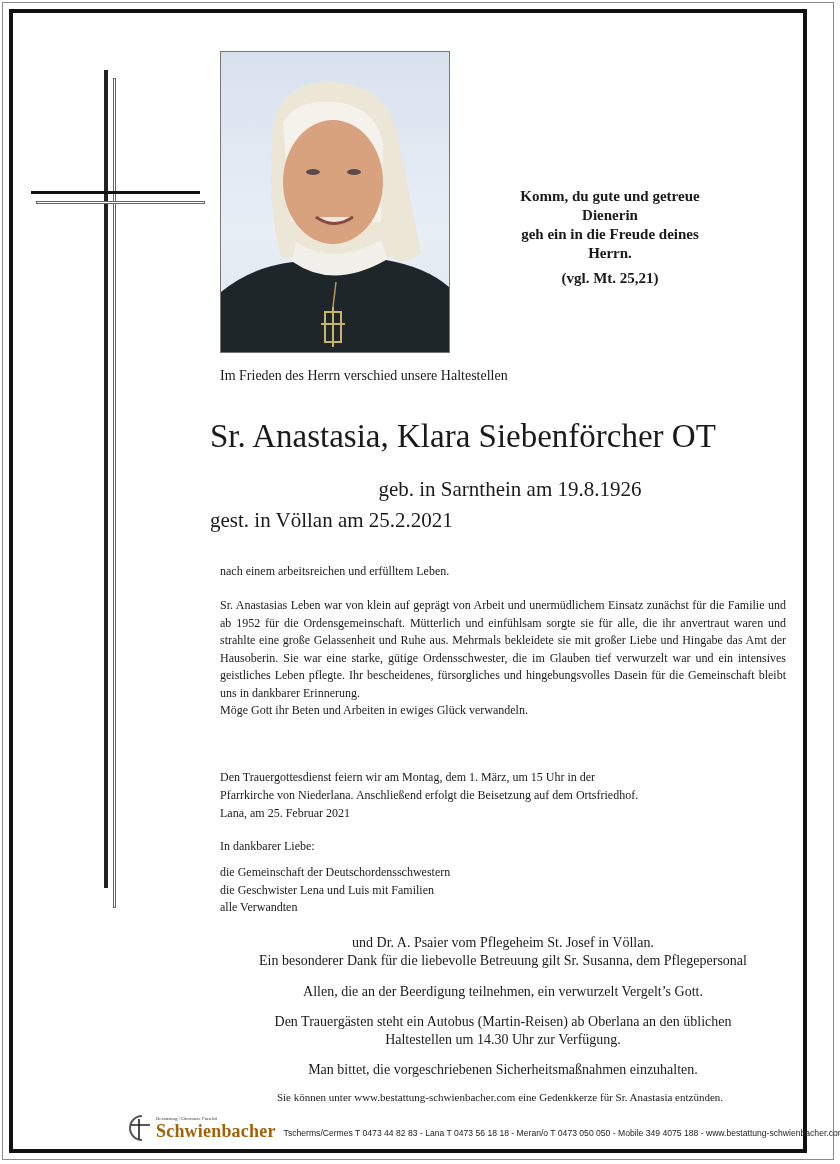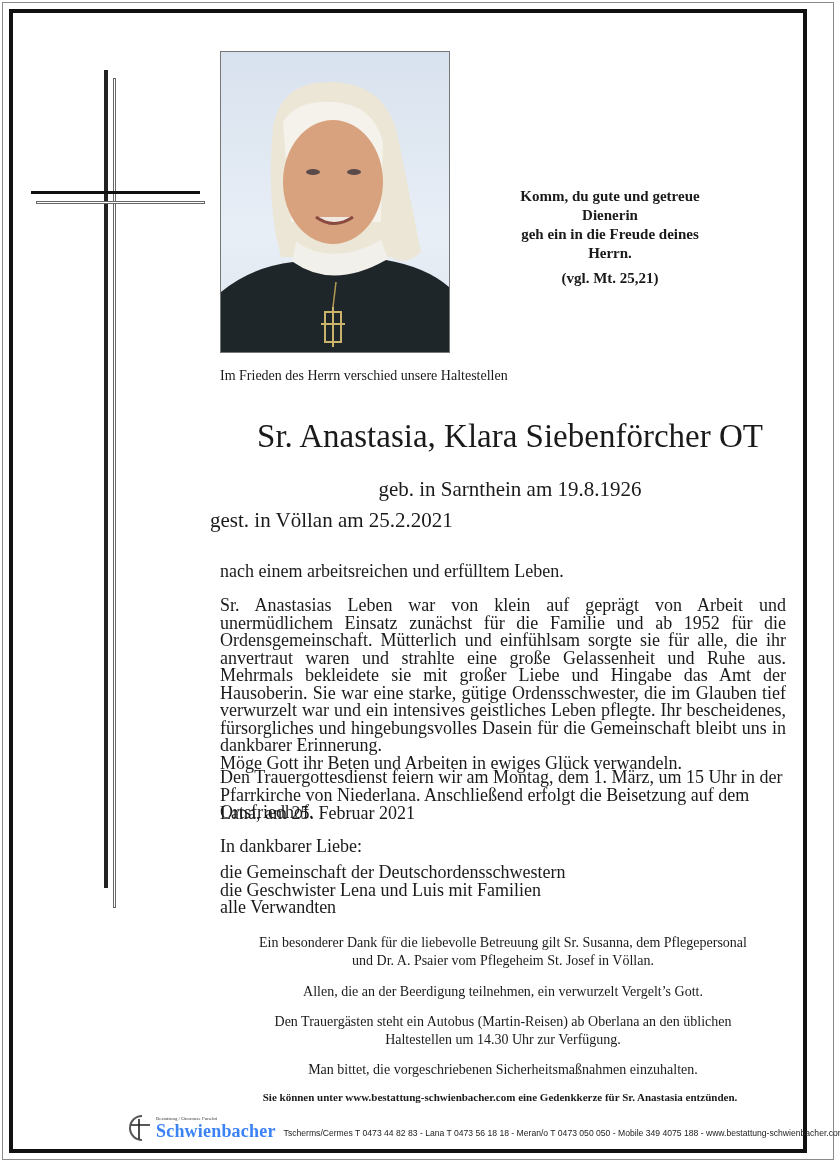--- a/index.html
+++ b/index.html
@@ -11,43 +11,43 @@
   .cross-h-dark { position: absolute; left: 31px; top: 191px; width: 169px; height: 3px; background: #111; }
   .cross-h-line { position: absolute; left: 36px; top: 201px; width: 169px; height: 3px; border: 1px solid #666; box-sizing: border-box; background: #fff; }
 
   .photo { position: absolute; left: 220px; top: 51px; width: 230px; height: 302px; border: 1px solid #777; box-sizing: border-box; overflow: hidden; background: linear-gradient(180deg, #d8e2ee 0%, #e8eef6 60%, #dfe6ef 100%); }
   .photo svg { display: block; }
 
   .quote { position: absolute; left: 500px; top: 187px; width: 220px; text-align: center; font-size: 15px; line-height: 19px; font-weight: bold; }
   .quote .ref { margin-top: 6px; display: block; }
 
   .intro { position: absolute; left: 220px; top: 368px; font-size: 14px; }
-  .name { position: absolute; left: 210px; top: 418px; width: 600px; text-align: center; font-size: 33px; letter-spacing: 0px; }
+  .name { position: absolute; left: 210px; top: 418px; width: 600px; text-align: left; font-size: 33px; letter-spacing: 0px; }
   .born { position: absolute; left: 210px; top: 477px; width: 600px; text-align: center; font-size: 21px; }
   .died { position: absolute; left: 210px; top: 508px; width: 600px; text-align: left; font-size: 21px; }
 
-  .body-text { position: absolute; left: 220px; width: 566px; font-size: 18px; line-height: 17.5px; }
+  .body-text { position: absolute; left: 220px; width: 566px; font-size: 12px; line-height: 17.5px; }
   .p1 { top: 563px; }
   .p2 { top: 597px; text-align: justify; }
   .p3 { top: 757px; margin-top: 12px; }
   .p4 { top: 805px; }
   .p5 { top: 838px; }
   .p6 { top: 864px; }
   .center-text { position: absolute; left: 220px; width: 566px; text-align: center; font-size: 14px; line-height: 18px; }
   .c1 { top: 934px; }
   .c2 { top: 983px; }
   .c3 { top: 1013px; }
   .c4 { top: 1061px; }
-  .candle { position: absolute; left: 210px; top: 1091px; width: 580px; text-align: center; font-size: 11px; font-weight: bold; }
+  .candle { position: absolute; left: 210px; top: 1091px; width: 580px; text-align: center; font-size: 11px; }
 
   .footer { position: absolute; left: 128px; top: 1112px; height: 32px; display: flex; align-items: center; }
   .logo-mark { width: 26px; height: 28px; position: relative; }
   .logo-brand { display: flex; flex-direction: column; margin-left: 2px; }
   .logo-tagline { font-size: 5px; color: #444; line-height: 6px; }
-  .logo-name { font-size: 18px; font-weight: bold; line-height: 18px; color: #3b82f6; letter-spacing: 0.2px; }
+  .logo-name { font-size: 18px; font-weight: bold; line-height: 18px; color: #a16207; letter-spacing: 0.2px; }
   .contact { font-family: "Liberation Sans", "DejaVu Sans", sans-serif; font-size: 8.6px; margin-left: 8px; margin-top: 10px; color: #222; white-space: nowrap; }
 </style>
 </head>
 <body>
 
 <div class="outer-frame"></div>
 <div class="inner-frame"></div>
 
 <div>
   <div class="cross-v-dark"></div>
@@ -101,22 +101,22 @@
 </div>
 <div class="body-text p4">Lana, am 25. Februar 2021</div>
 <div class="body-text p5">In dankbarer Liebe:</div>
 <div class="body-text p6">
   <div>die Gemeinschaft der Deutschordensschwestern</div>
   <div>die Geschwister Lena und Luis mit Familien</div>
   <div>alle Verwandten</div>
 </div>
 
 <div class="center-text c1">
+  <div>und Dr. A. Psaier vom Pflegeheim St. Josef in Völlan.</div>
   <div>Ein besonderer Dank für die liebevolle Betreuung gilt Sr. Susanna, dem Pflegepersonal</div>
-  <div>und Dr. A. Psaier vom Pflegeheim St. Josef in Völlan.</div>
 </div>
 <div class="center-text c2">Allen, die an der Beerdigung teilnehmen, ein verwurzelt Vergelt’s Gott.</div>
 <div class="center-text c3">
   <div>Den Trauergästen steht ein Autobus (Martin-Reisen) ab Oberlana an den üblichen</div>
   <div>Haltestellen um 14.30 Uhr zur Verfügung.</div>
 </div>
 <div class="center-text c4">Man bittet, die vorgeschriebenen Sicherheitsmaßnahmen einzuhalten.</div>
 
 <div class="candle">Sie können unter www.bestattung-schwienbacher.com eine Gedenkkerze für Sr. Anastasia entzünden.</div>
 

